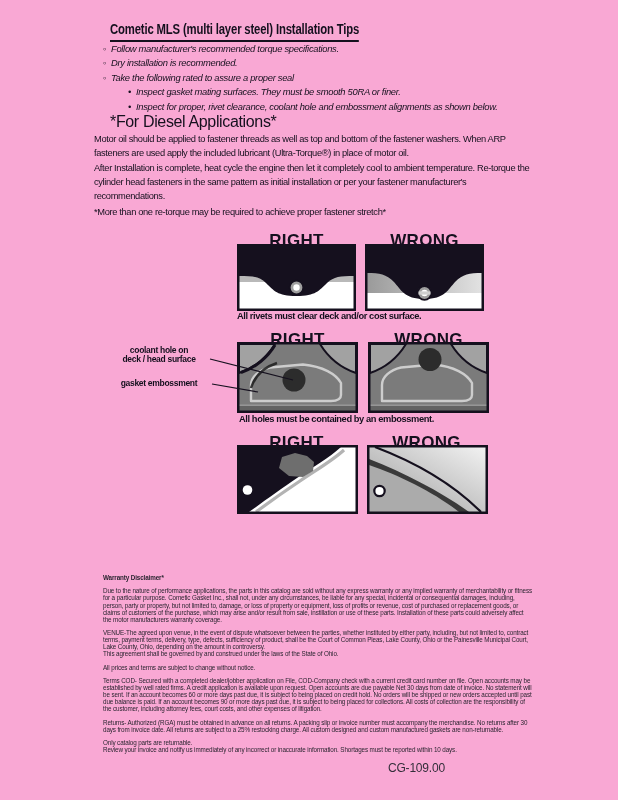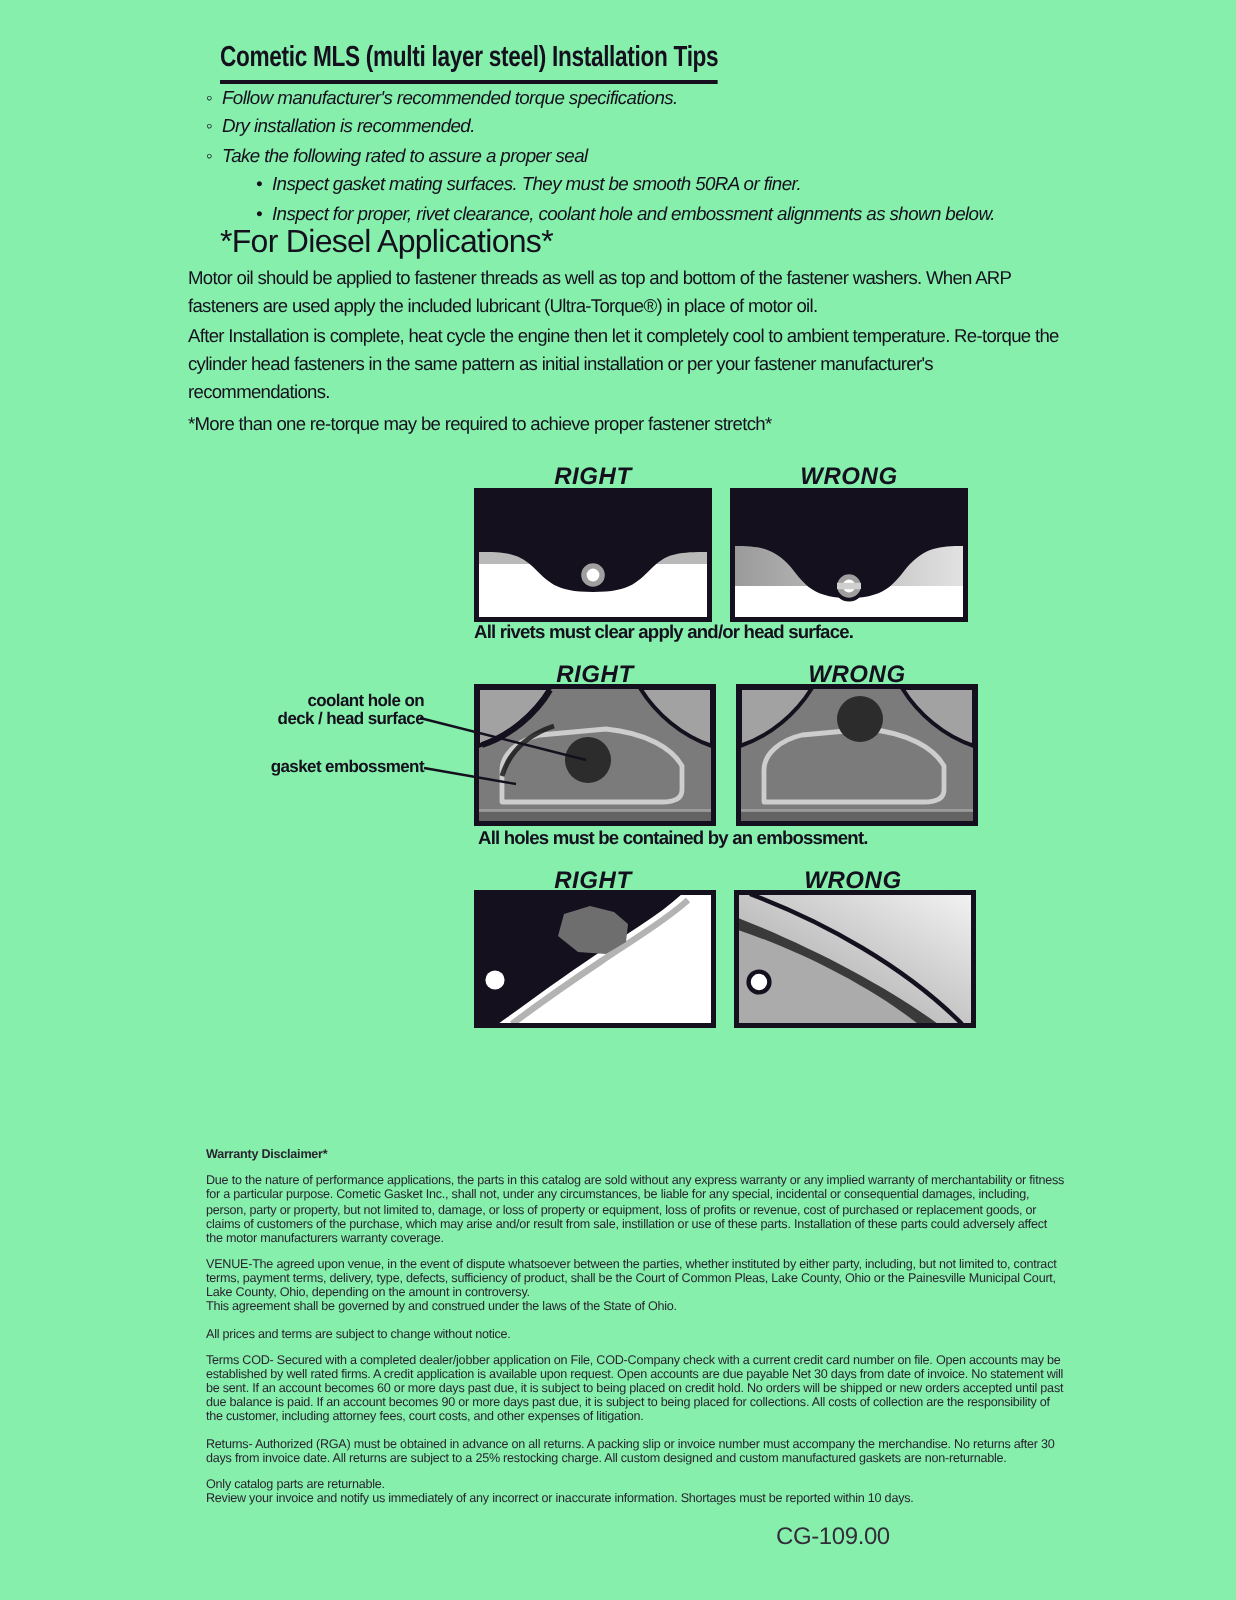--- a/index.html
+++ b/index.html
@@ -1,39 +1,39 @@
 <!DOCTYPE html>
 <html><head>
 <meta charset="utf-8">
 <style>
   html,body{margin:0;padding:0;background:#ffffff;}
-  .page{position:relative;width:618px;height:800px;background:#86efac;overflow:hidden;
+  .page{position:relative;width:618px;height:800px;background:#f9a8d4;overflow:hidden;
         font-family:"Liberation Sans",sans-serif;color:#15101e;}
   
   .title{position:absolute;left:110px;top:21px;font-size:14.5px;font-weight:bold;
          letter-spacing:-0.2px;white-space:nowrap;border-bottom:2px solid #15101e;
          padding-bottom:3px;transform:scaleX(.78);transform-origin:left top;}
   
   .tips{position:absolute;left:103px;top:42px;font-size:9.4px;letter-spacing:-0.3px;
         line-height:14.4px;width:480px;font-style:italic;}
   .tips .row{white-space:nowrap;}
   .mk{display:inline-block;width:8px;}
   .sub{margin-left:25px;}
   
   .diesel-h{position:absolute;left:110px;top:113px;font-size:16px;font-weight:normal;letter-spacing:-0.35px;}
   .para{position:absolute;left:94px;width:438px;font-size:9.3px;letter-spacing:-0.35px;line-height:14.2px;}
   .p1{top:132px;}
   .p2{top:161px;}
   .p3{top:205px;}
   
-  .figlabel{position:absolute;width:121px;text-align:center;font-size:12px;font-weight:bold;
-            letter-spacing:0.3px;font-style:italic;}
+  .figlabel{position:absolute;width:121px;text-align:center;font-size:17px;font-weight:bold;
+            letter-spacing:0.3px;}
   .figcap{position:absolute;font-size:9.3px;font-weight:bold;letter-spacing:-0.4px;line-height:9.8px;}
   .figbox{position:absolute;display:block;}
-  .ann{position:absolute;left:106px;width:106px;text-align:right;font-size:8.5px;font-weight:bold;
+  .ann{position:absolute;left:106px;width:106px;text-align:center;font-size:8.5px;font-weight:bold;
        letter-spacing:-0.3px;line-height:9px;}
   .leaders{position:absolute;left:100px;top:340px;}
   
   .fineprint{position:absolute;left:103px;top:574px;width:430px;font-size:6.3px;
              letter-spacing:-0.12px;line-height:7.05px;color:#2a2530;}
   .fp-block{margin:0 0 6.4px 0;}
   .fp-bold{font-weight:bold;}
   .tight{margin-bottom:0;}
   
   .footer{position:absolute;left:388px;top:761px;font-size:12px;letter-spacing:-0.2px;color:#332e3a;}
@@ -79,21 +79,21 @@
     </defs>
     <rect x="2" y="2" width="115" height="63" fill="#ffffff"></rect>
     <rect x="2" y="29" width="115" height="20" fill="url(#wedge)"></rect>
     <path d="M2,2 H117 V29 C104,29 98,30 90,38 C83,45.5 80,55 59.5,55 C39,55 36,45.5 29,38 C21,30 15,29 2,29 Z" fill="#15101e"></path>
     <circle cx="59.5" cy="49" r="6.8" fill="#9f9f9f" stroke="#15101e" stroke-width="1.8"></circle>
     <circle cx="59.5" cy="49" r="3.2" fill="#ffffff"></circle>
     <rect x="53.5" y="47.4" width="12" height="3.2" fill="#cfcfcf"></rect>
     <rect x="1.25" y="1.25" width="116.5" height="64.5" fill="none" stroke="#15101e" stroke-width="2.5"></rect>
   </svg>
 
-  <div class="figcap" style="left:237px;top:312px">All rivets must clear apply and/or head surface.</div>
+  <div class="figcap" style="left:237px;top:312px">All rivets must clear deck and/or cost surface.</div>
 
   <div class="figlabel" style="left:237px;top:330px">RIGHT</div>
   <div class="figlabel" style="left:368px;top:330px">WRONG</div>
 
   <div class="ann" style="top:346px">
     <div>coolant hole on</div>
     <div>deck / head surface</div>
   </div>
   <div class="ann" style="top:379px">gasket embossment</div>
 

